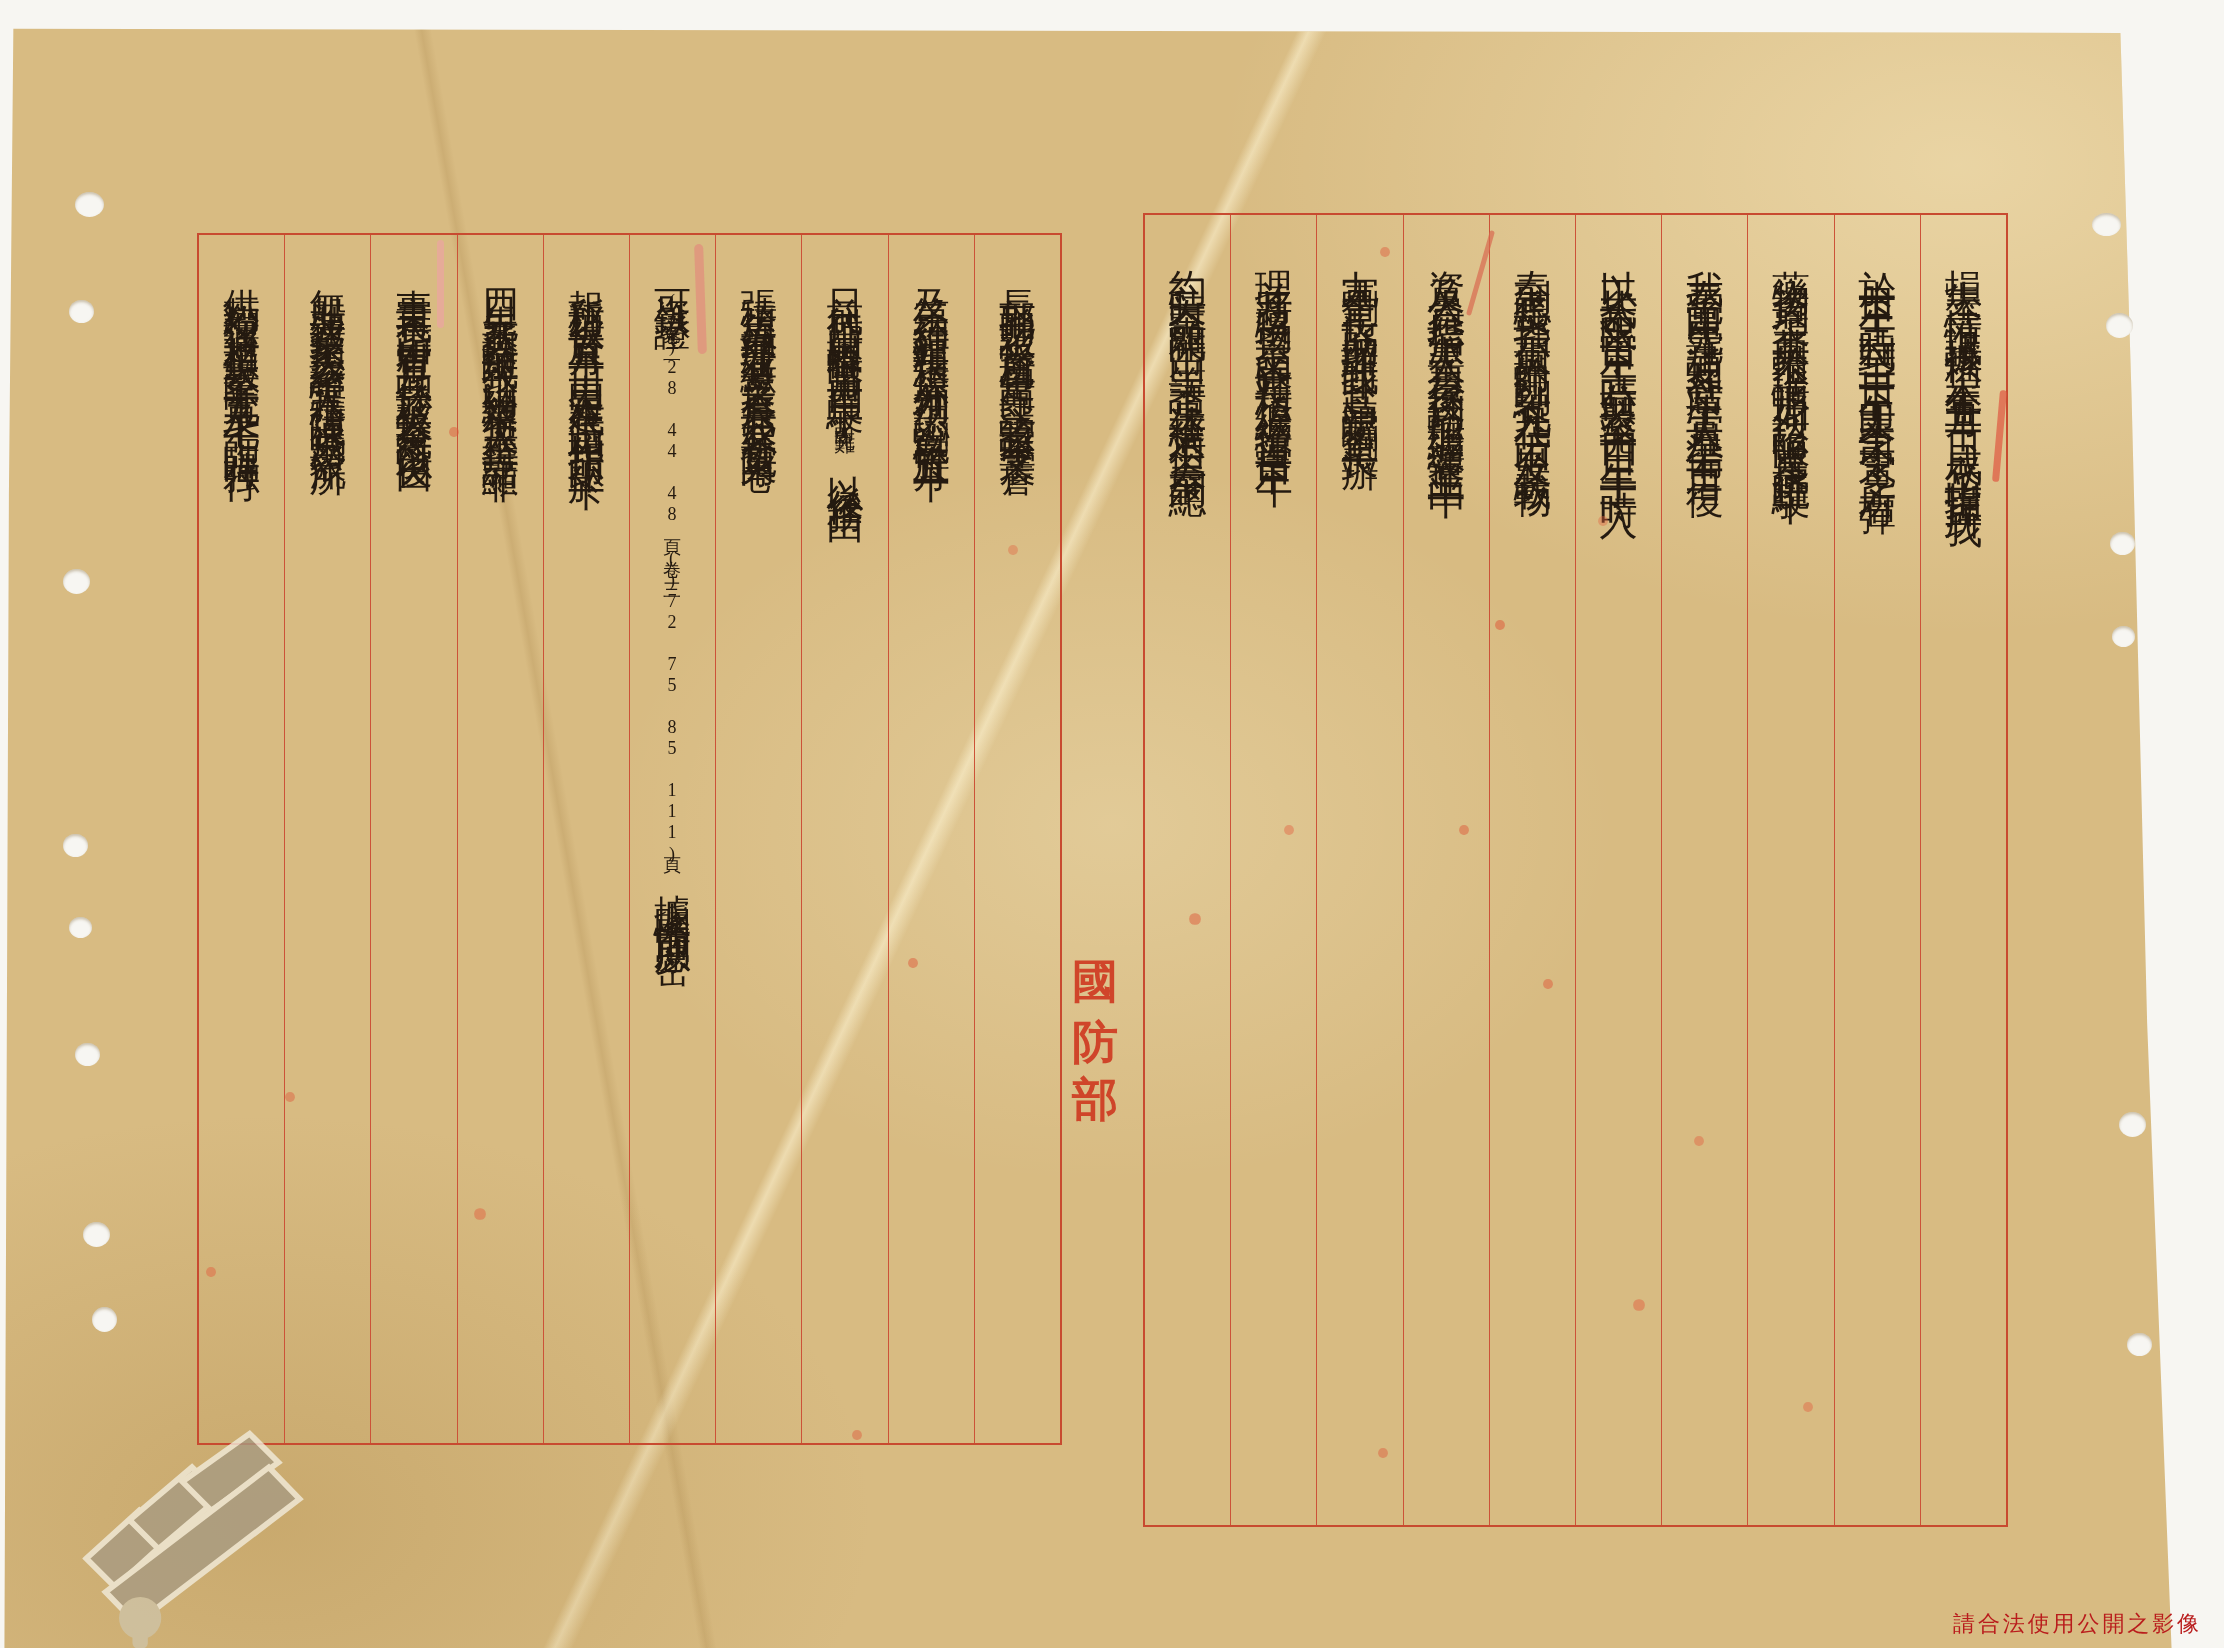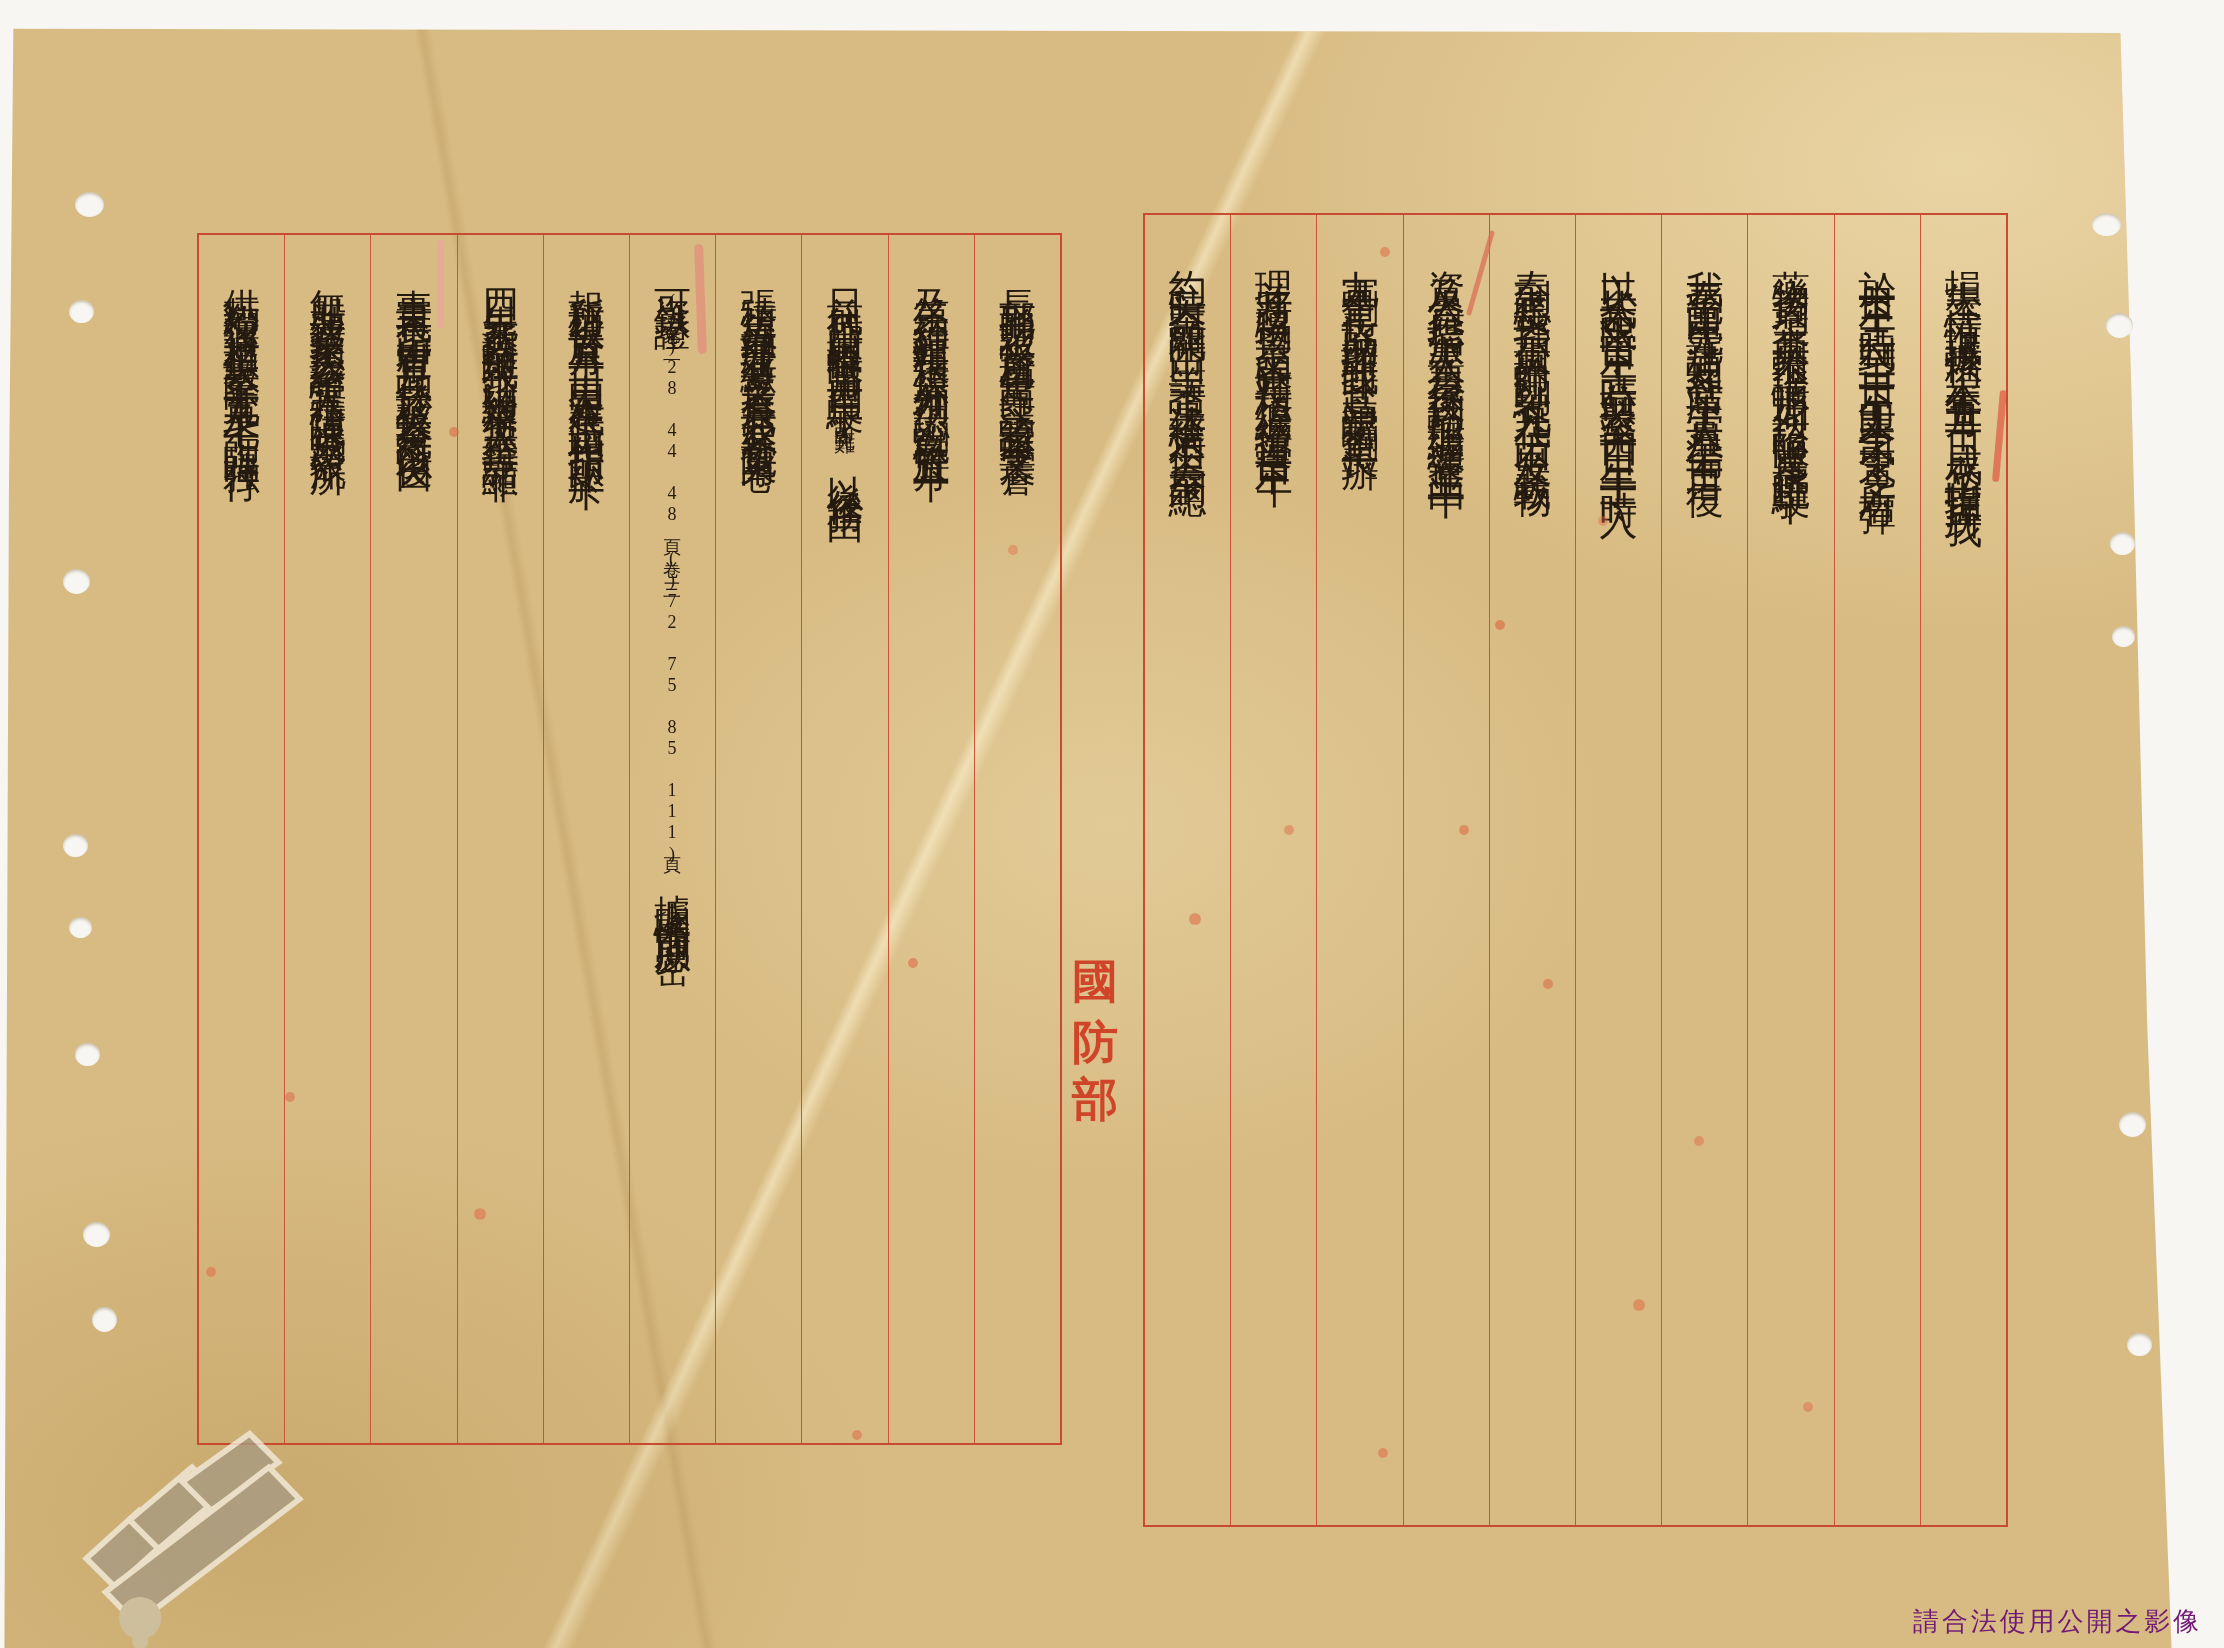--- a/index.html
+++ b/index.html
@@ -65,22 +65,22 @@
       452px 430px 0 2.9px rgba(222,92,60,.5),    478px 1212px 0 3.8px rgba(226,100,66,.5),
       288px 1095px 0 2.9px rgba(222,92,60,.45),  209px 1270px 0 2.9px rgba(226,100,66,.5),
       855px 1433px 0 2.9px rgba(222,92,60,.45),  1806px 1405px 0 2.9px rgba(226,100,66,.45),
       1383px 250px 0 2.9px rgba(222,92,60,.45),  1601px 519px 0 2.9px rgba(226,100,66,.4);
   }
   
   .hole { position:absolute; background:#f7f6f2; border-radius:50%;
           box-shadow:inset 0 1.9px 2.9px rgba(120,95,45,.35); }
   
   .wm {
-    position:absolute; right:23px; bottom:9.6px; color:#701a75;
-    font-size:26px; letter-spacing:2.9px;
+    position:absolute; right:23px; bottom:9.6px; color:#b91c1c;
+    font-size:22px; letter-spacing:2.9px;
     font-family:"Liberation Sans","DejaVu Sans",sans-serif;
   }
   .logo { position:absolute; left:48px; top:1395px; opacity:.8; }
 </style>
 </head>
 <body>
 
 <div class="scan">
 
   <div class="paper"></div>

